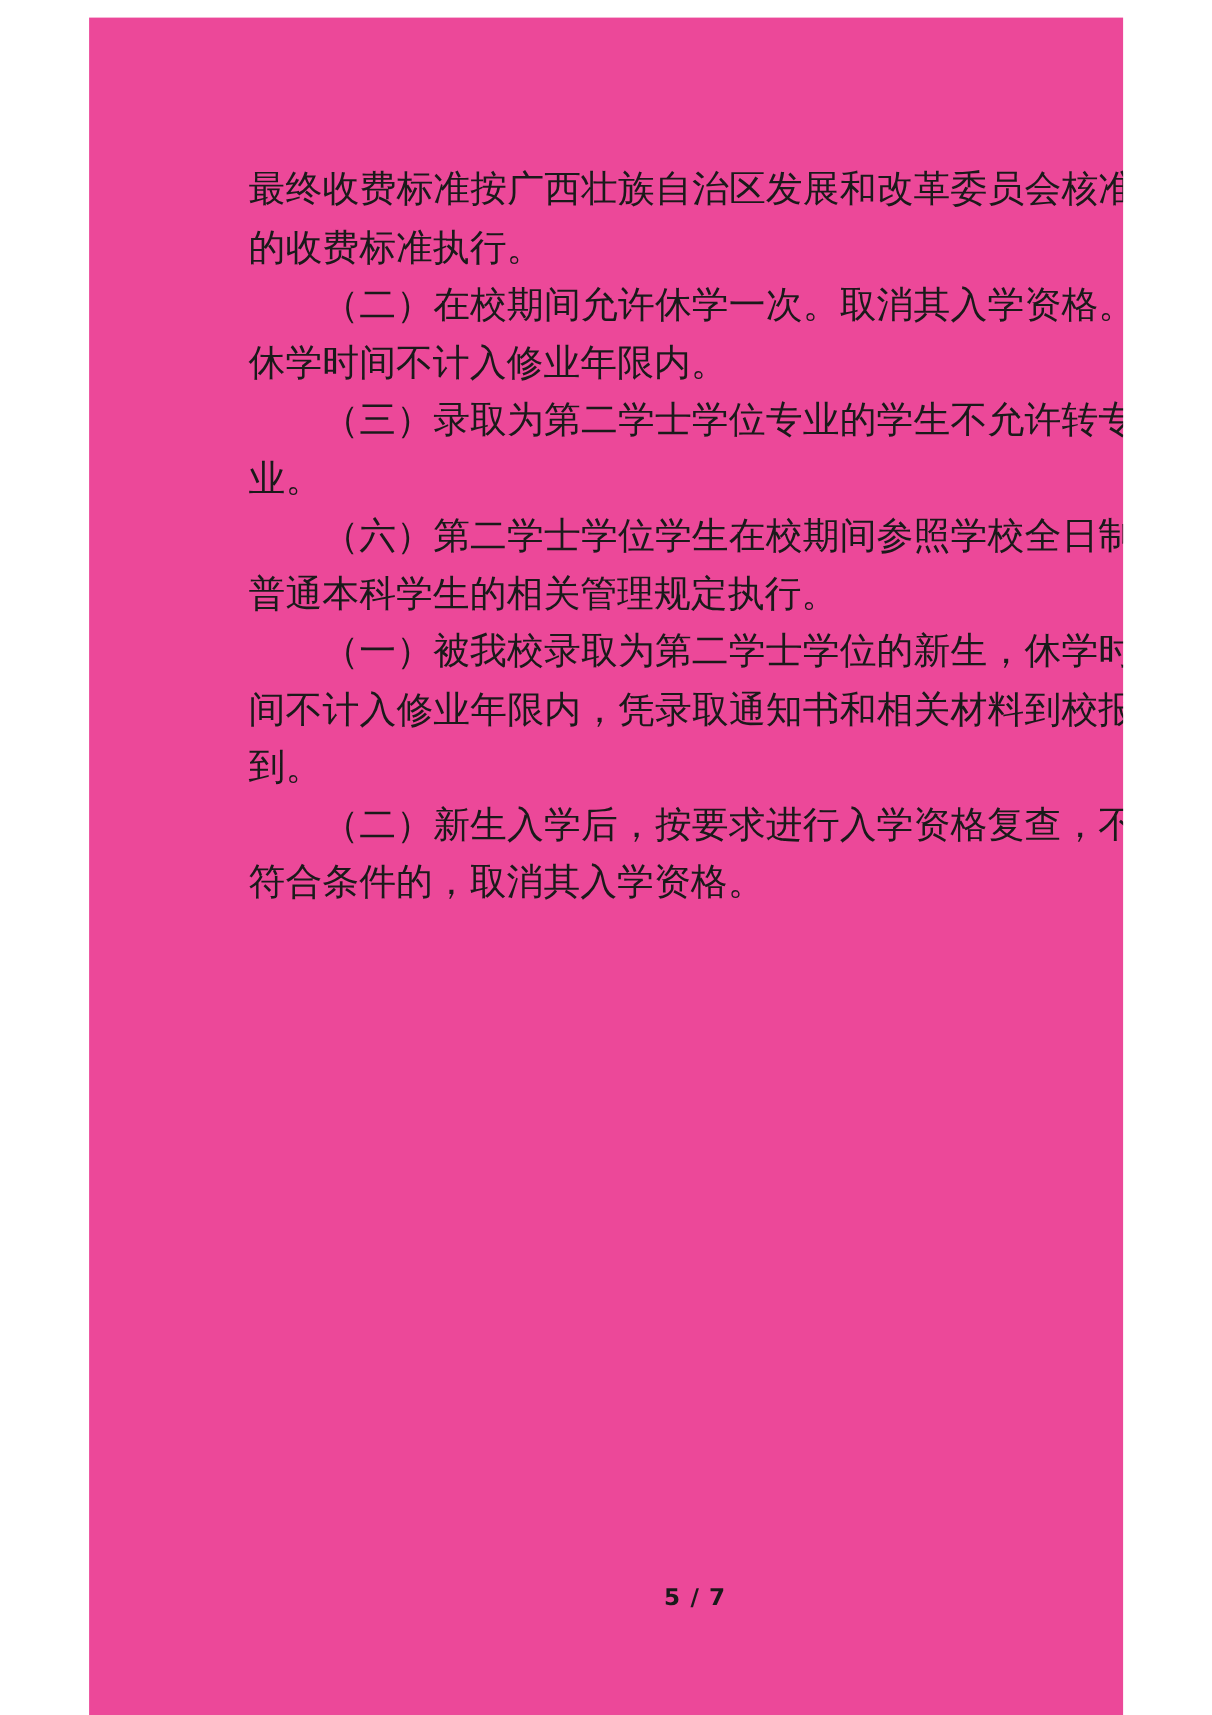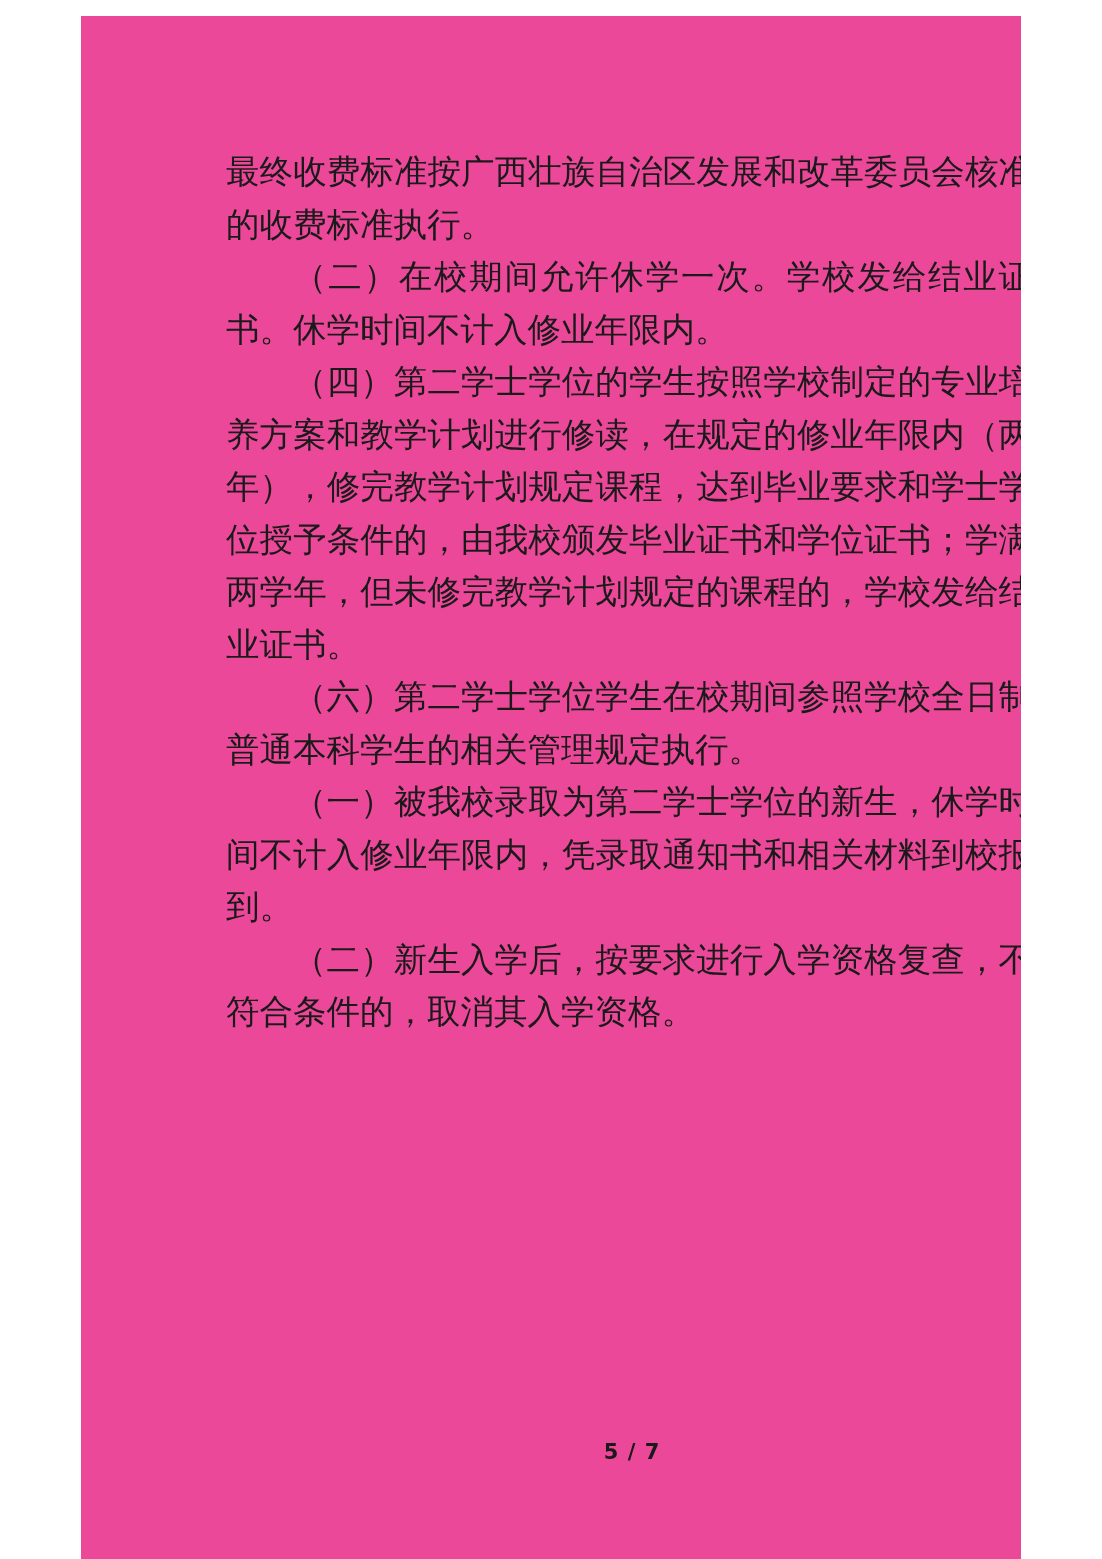--- a/index.html
+++ b/index.html
@@ -71,22 +71,22 @@
   }
 </style>
 </head>
 <body>
 
 <div class="page">
 
   <div class="content">
 
   <p class="para cont">最终收费标准按广西壮族自治区发展和改革委员会核准的收费标准执行。</p>
-      <p class="para">（二）在校期间允许休学一次。学校发给结业证书。休学时间不计入修业年限内。</p>
-      <p class="para">（四）第二学士学位的学生按照学校制定的专业培养方案和教学计划进行修读，在规定的修业年限内（两年），修完教学计划规定课程，达到毕业要求和学士学位授予条件的，由我校颁发毕业证书和学位证书；学满两学年，但未修完教学计划规定的课程的，学校发给结业证书。</p>
+      <p class="para">（二）在校期间允许休学一次。取消其入学资格。休学时间不计入修业年限内。</p>
+      <p class="para">（三）录取为第二学士学位专业的学生不允许转专业。</p>
       <p class="para">（六）第二学士学位学生在校期间参照学校全日制普通本科学生的相关管理规定执行。</p>
       <p class="para">（一）被我校录取为第二学士学位的新生，休学时间不计入修业年限内，凭录取通知书和相关材料到校报到。</p>
       <p class="para">（二）新生入学后，按要求进行入学资格复查，不符合条件的，取消其入学资格。</p>
     </div>
 
   <div class="footer">5 / 7</div>
 
 </div>
 
 </body></html>

